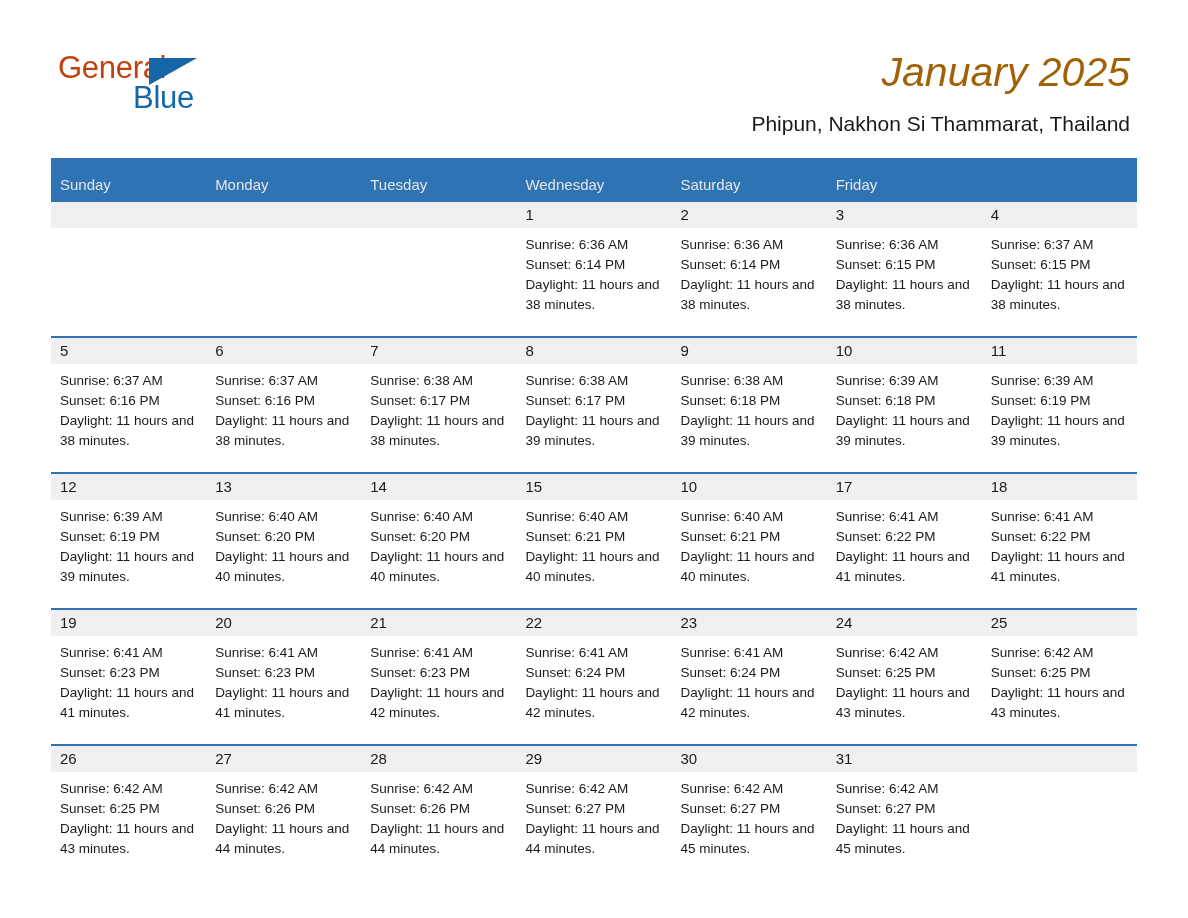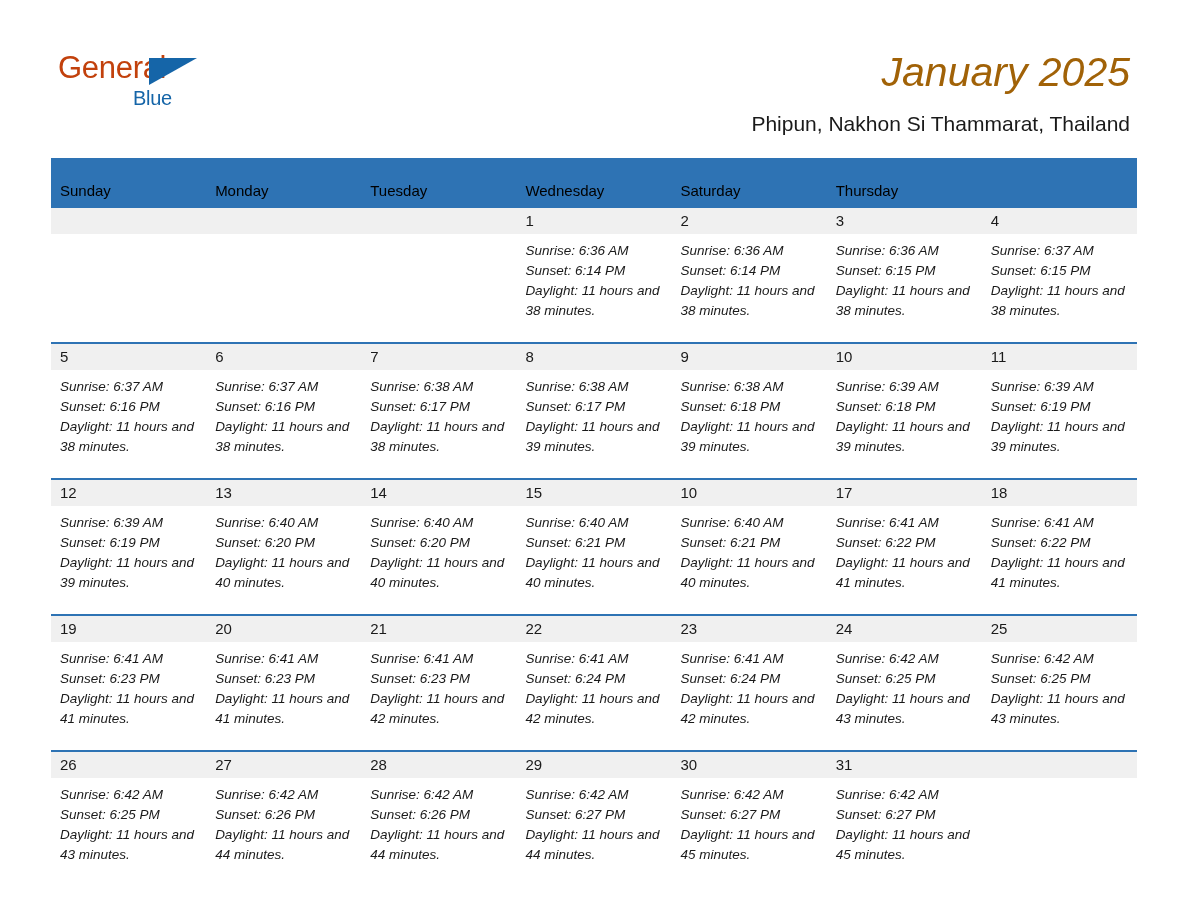--- a/index.html
+++ b/index.html
@@ -50,21 +50,21 @@
     top: 8px;
     width: 0;
     height: 0;
     border-left: 48px solid #1565a8;
     border-bottom: 27px solid transparent;
   }
   .logo-blue {
     position: absolute;
     left: 75px;
     top: 30px;
-    font-size: 20px;
+    font-size: 31px;
     letter-spacing: -0.3px;
     color: #1565a8;
     line-height: 36px;
   }
 
   .title-block {
     position: absolute;
     right: 58px;
     top: 48px;
     text-align: right;
@@ -92,23 +92,23 @@
     width: 1086px;
   }
   .cal-row {
     display: flex;
     width: 100%;
   }
   .cal-head {
     background: #2e73b4;
   }
   .cal-head .cell {
-    color: #000000;
+    color: #e5e5e5;
     font-size: 15px;
-    padding: 23px 0 8px 9px;
+    padding: 17px 0 8px 9px;
     line-height: 19px;
   }
   .cell {
     width: 155.14px;
     box-sizing: border-box;
   }
 
   .week {
     border-top: 2px solid #2e73b4;
   }
@@ -136,21 +136,20 @@
   .daycell.empty .daynum {
     background: #f0f0f0;
   }
   .dayinfo {
     padding: 7px 6px 0 9px;
     font-size: 13.5px;
     line-height: 20px;
     color: #1a1a1a;
     height: 108px;
     box-sizing: border-box;
-    font-style: italic;
   }
   .dayinfo div {
     white-space: nowrap;
   }
   .dayinfo .daylight {
     white-space: normal;
   }
   .daycell.empty .dayinfo { visibility: hidden; }
 </style>
 </head>
@@ -173,21 +172,21 @@
 
   </div>
 
   <div class="calendar">
     <div class="cal-row cal-head" id="weekday-row">
         <div class="cell">Sunday</div>
         <div class="cell">Monday</div>
         <div class="cell">Tuesday</div>
         <div class="cell">Wednesday</div>
         <div class="cell">Saturday</div>
-        <div class="cell">Thursday</div>
+        <div class="cell">Friday</div>
       </div>
     <div id="weeks-container">
         <div class="week first">
           <div class="week-inner">
             <div class="daycell empty">
               <div class="daynum"></div>
               <div class="dayinfo">
                 <div></div>
                 <div></div>
                 <div class="daylight"></div>

